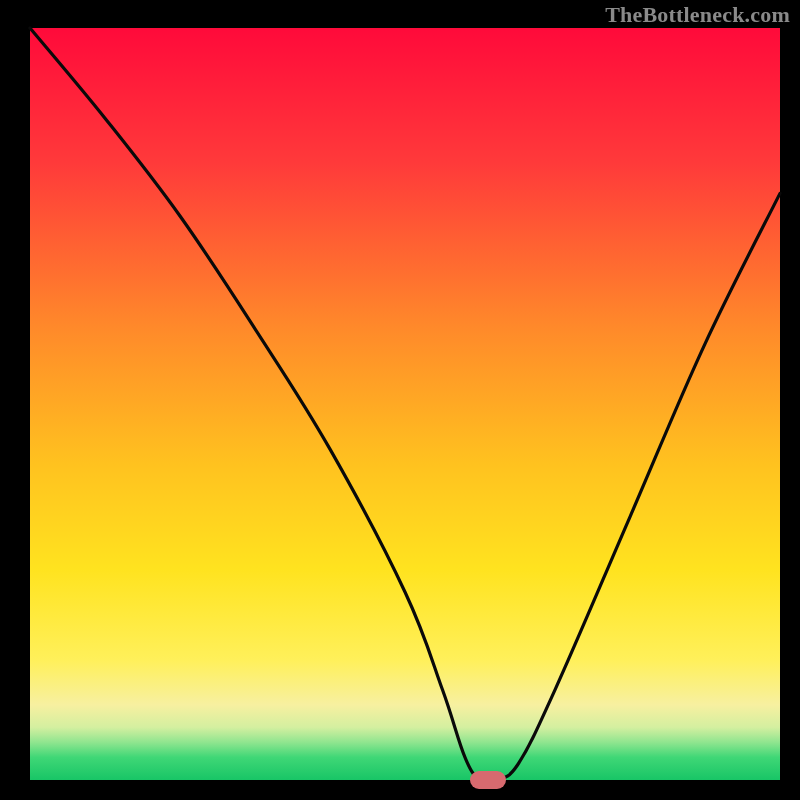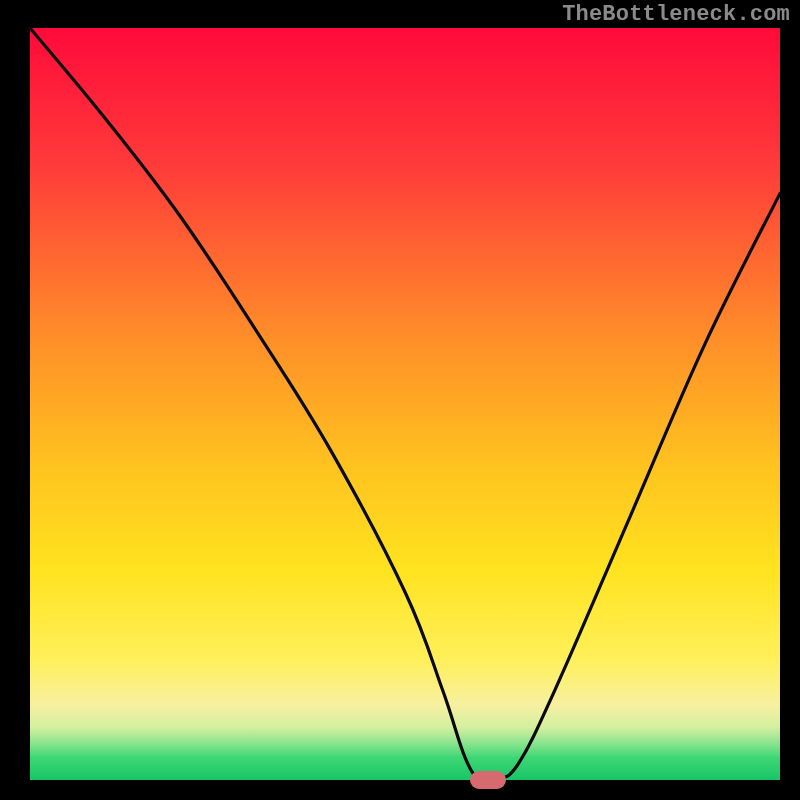--- a/index.html
+++ b/index.html
@@ -13,21 +13,21 @@
   .stage {
     position: relative;
     width: 800px;
     height: 800px;
     background: #000;
   }
   .watermark {
     position: absolute;
     top: 2px;
     right: 10px;
-    font-family: Liberation Mono, monospace;
+    font-family: Liberation Serif, serif;
     font-size: 22px;
     font-weight: 600;
     color: #8a8a8a;
     letter-spacing: 0.2px;
     z-index: 20;
   }
   svg.plot {
     position: absolute;
     left: 0;
     top: 0;

